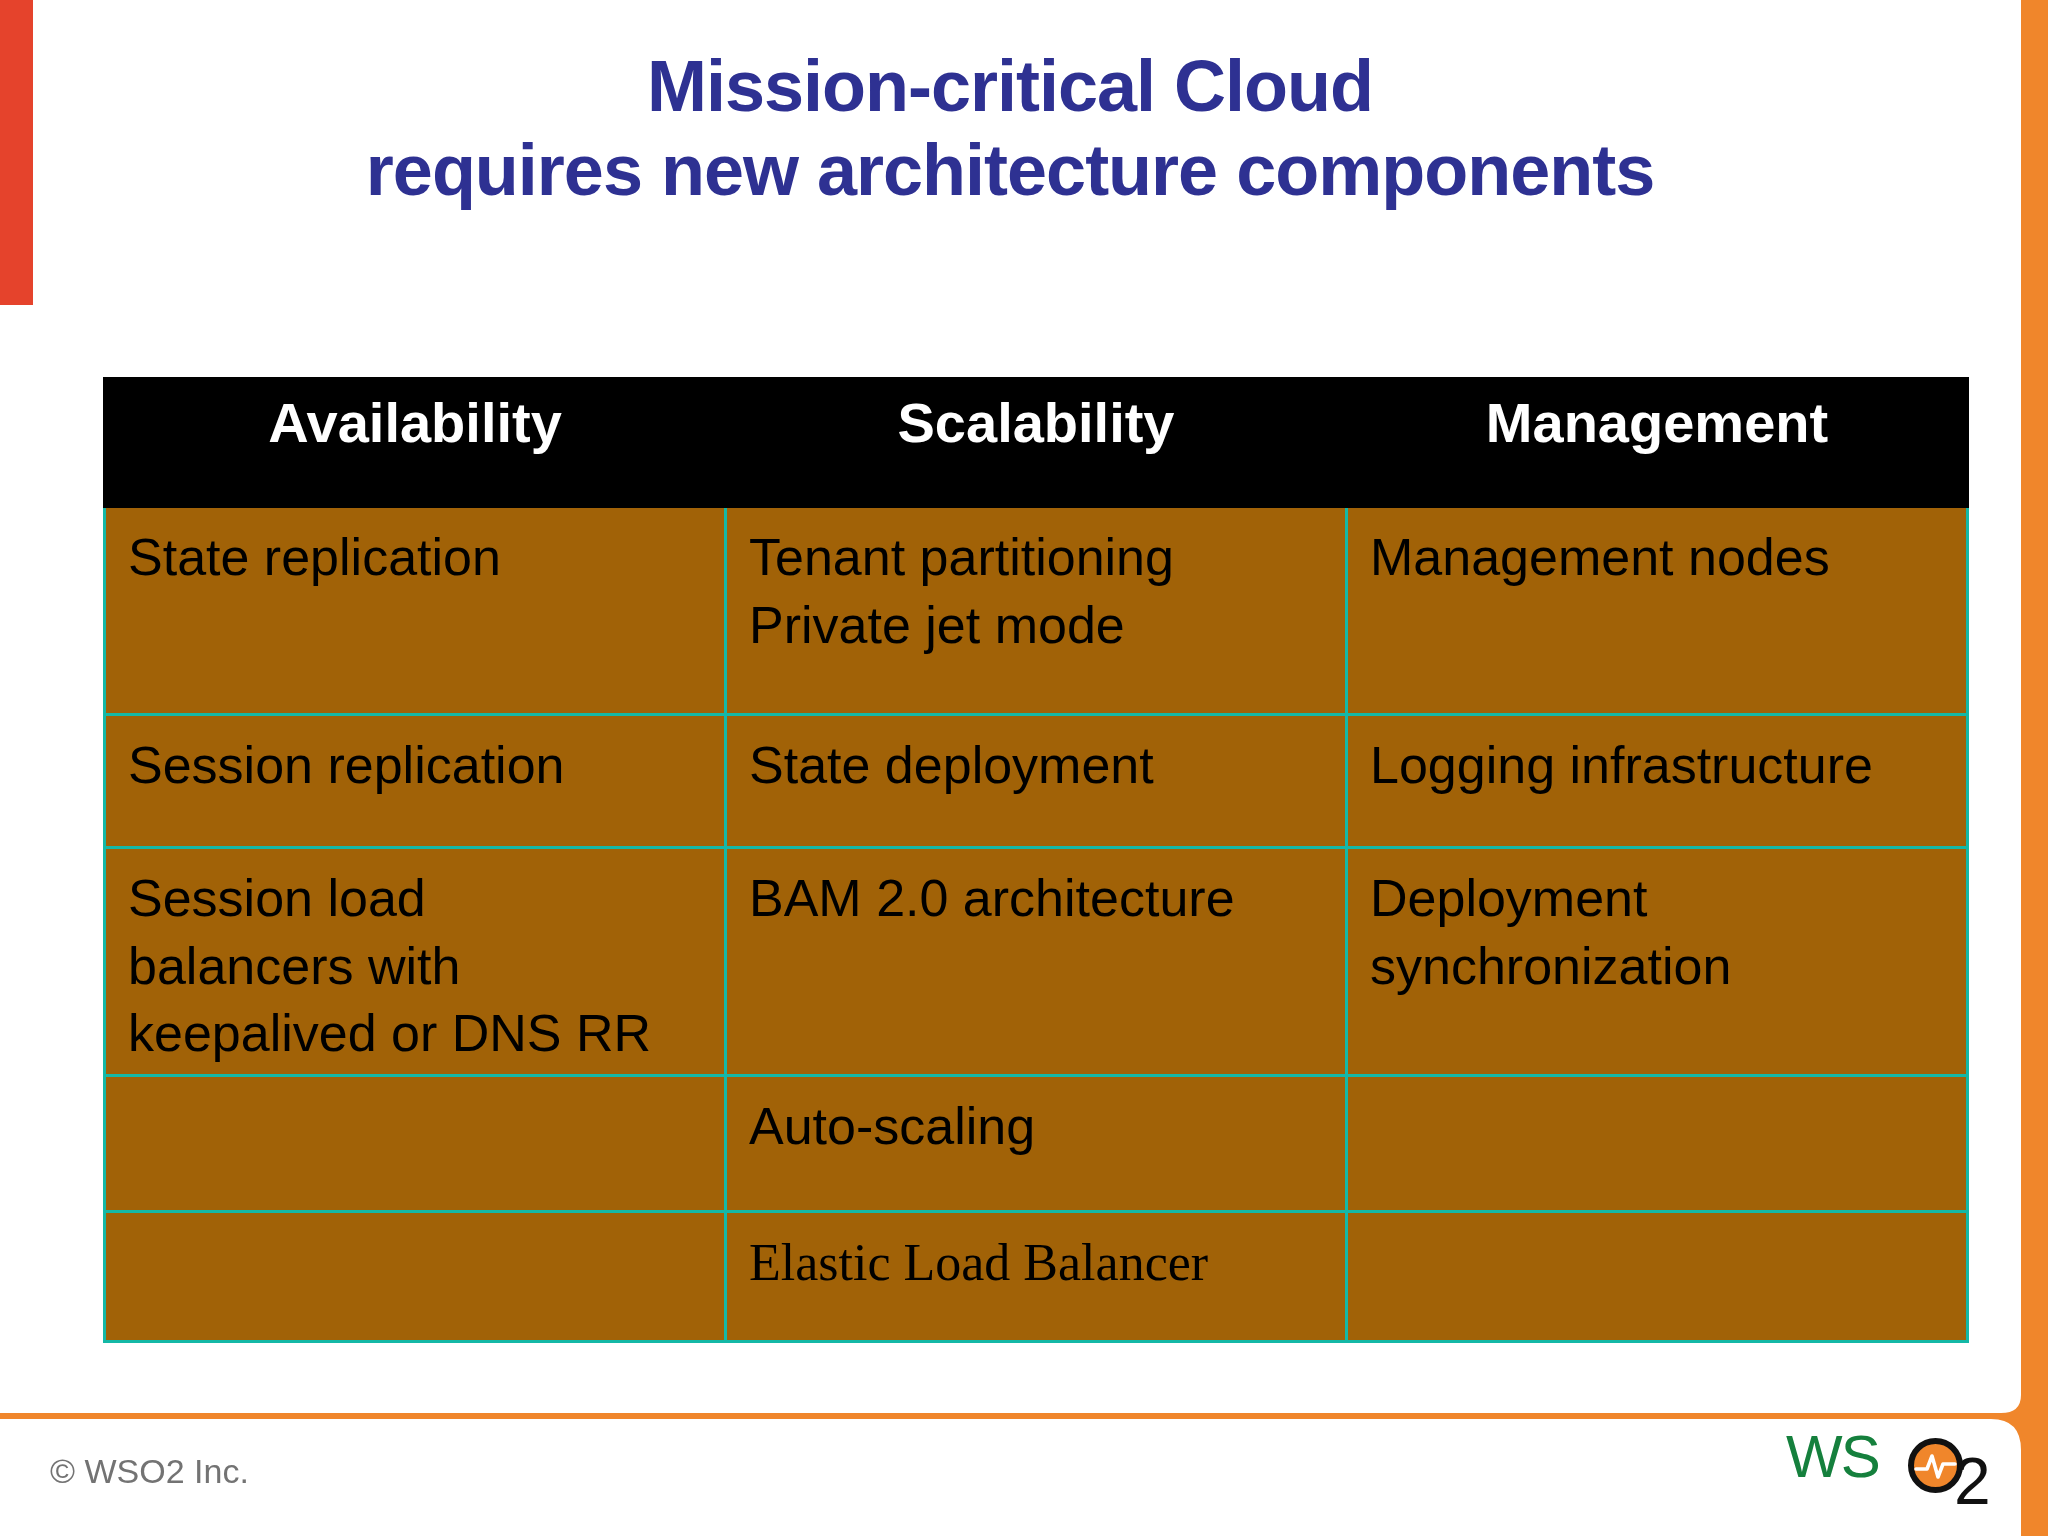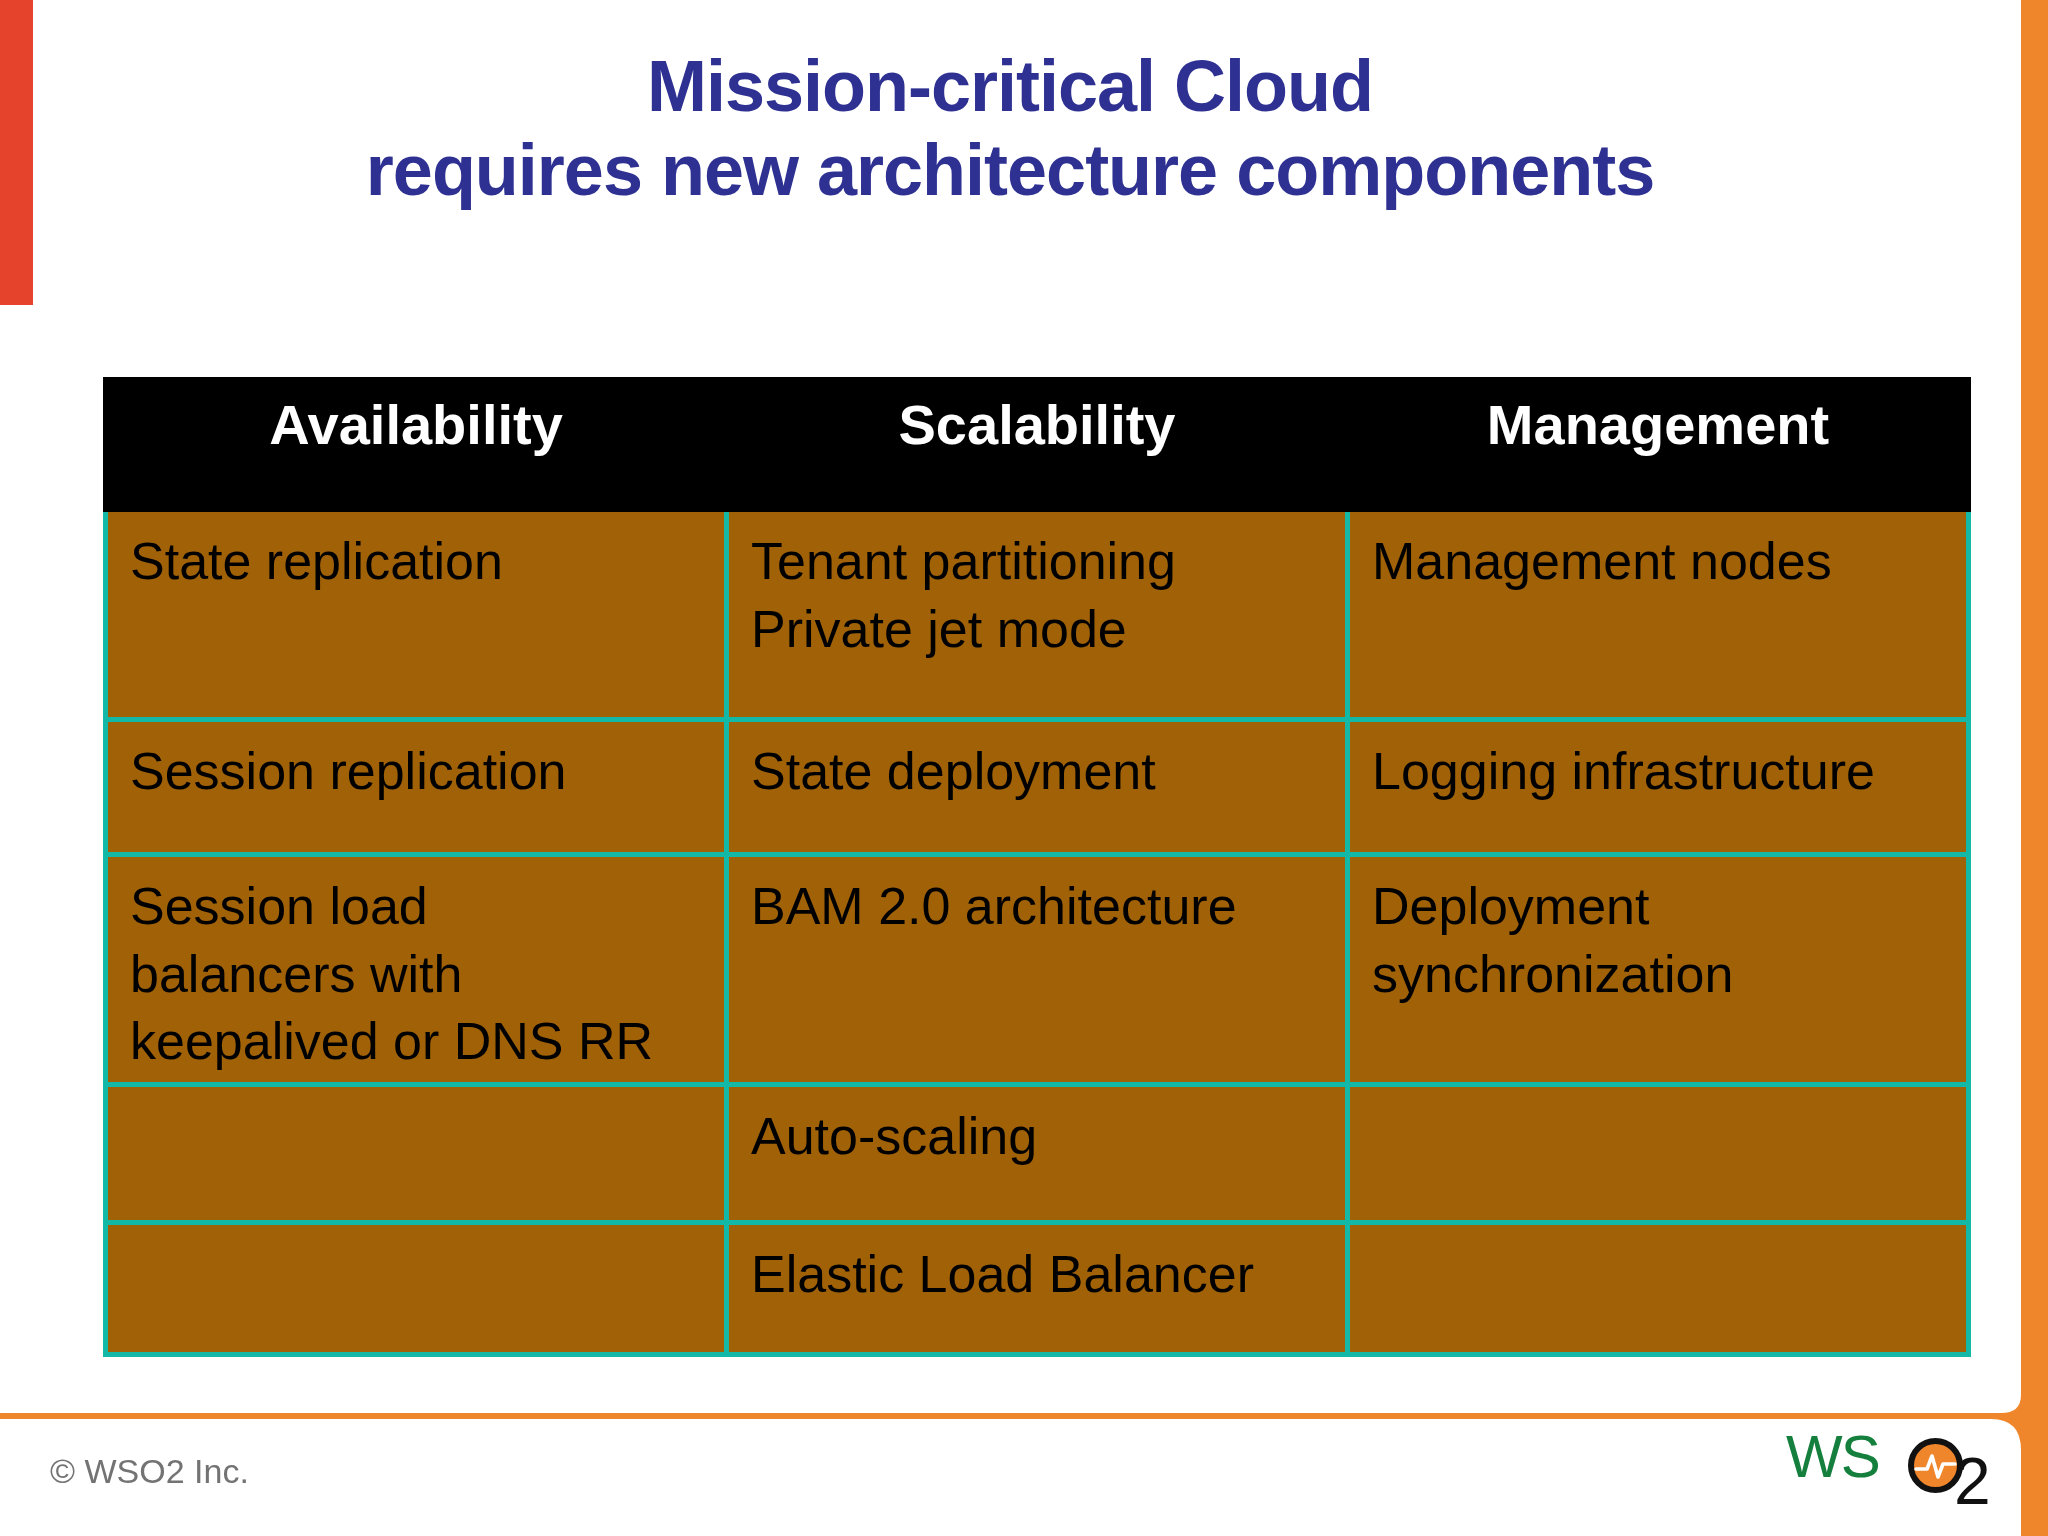--- a/index.html
+++ b/index.html
@@ -14,29 +14,29 @@
 
   
   .title{position:absolute;left:0;top:44px;width:2020px;text-align:center;
          font-size:72px;font-weight:bold;line-height:1.17;color:#2e3192;letter-spacing:-1px;}
 
   
   table.arch{position:absolute;left:103px;top:377px;width:1863px;
              border-collapse:collapse;table-layout:fixed;
              font-size:52px;color:#000;}
   table.arch col{width:621px;}
-  table.arch th, table.arch td{border:5px solid #14b8a6;vertical-align:top;white-space:pre-line;}
+  table.arch th, table.arch td{border:3px solid #14b8a6;vertical-align:top;white-space:pre-line;}
   table.arch th{background:#000;color:#ffffff;font-weight:bold;font-size:56px;
                 text-align:center;padding:10px 0 0 0;height:115px;border-color:#000;}
   table.arch td{padding:16px 10px 0 22px;line-height:1.3;background:#a16207;}
   tr.r1 td{height:189px;}
   tr.r2 td{height:114px;}
   tr.r3 td{height:209px;}
   tr.r4 td{height:117px;}
-  tr.r5 td{height:111px;}
+  tr.r5 td{height:111px;font-family:Liberation Serif, serif;}
 
   
   .copyright{position:absolute;left:50px;top:1452px;font-size:34px;color:#737373;}
   .logo-ws{position:absolute;left:1786px;top:1427px;font-size:60px;font-weight:normal;
            color:#15803d;line-height:1;letter-spacing:-2px;}
   .logo-o{position:absolute;left:1908px;top:1438px;width:43px;height:43px;border-radius:50%;
           border:6px solid #111;background:#f0862b;}
   .logo-o svg{position:absolute;left:0;top:0;width:43px;height:43px;}
   .logo-2{position:absolute;left:1954px;top:1448px;font-size:66px;color:#111;line-height:1;}
 </style>

